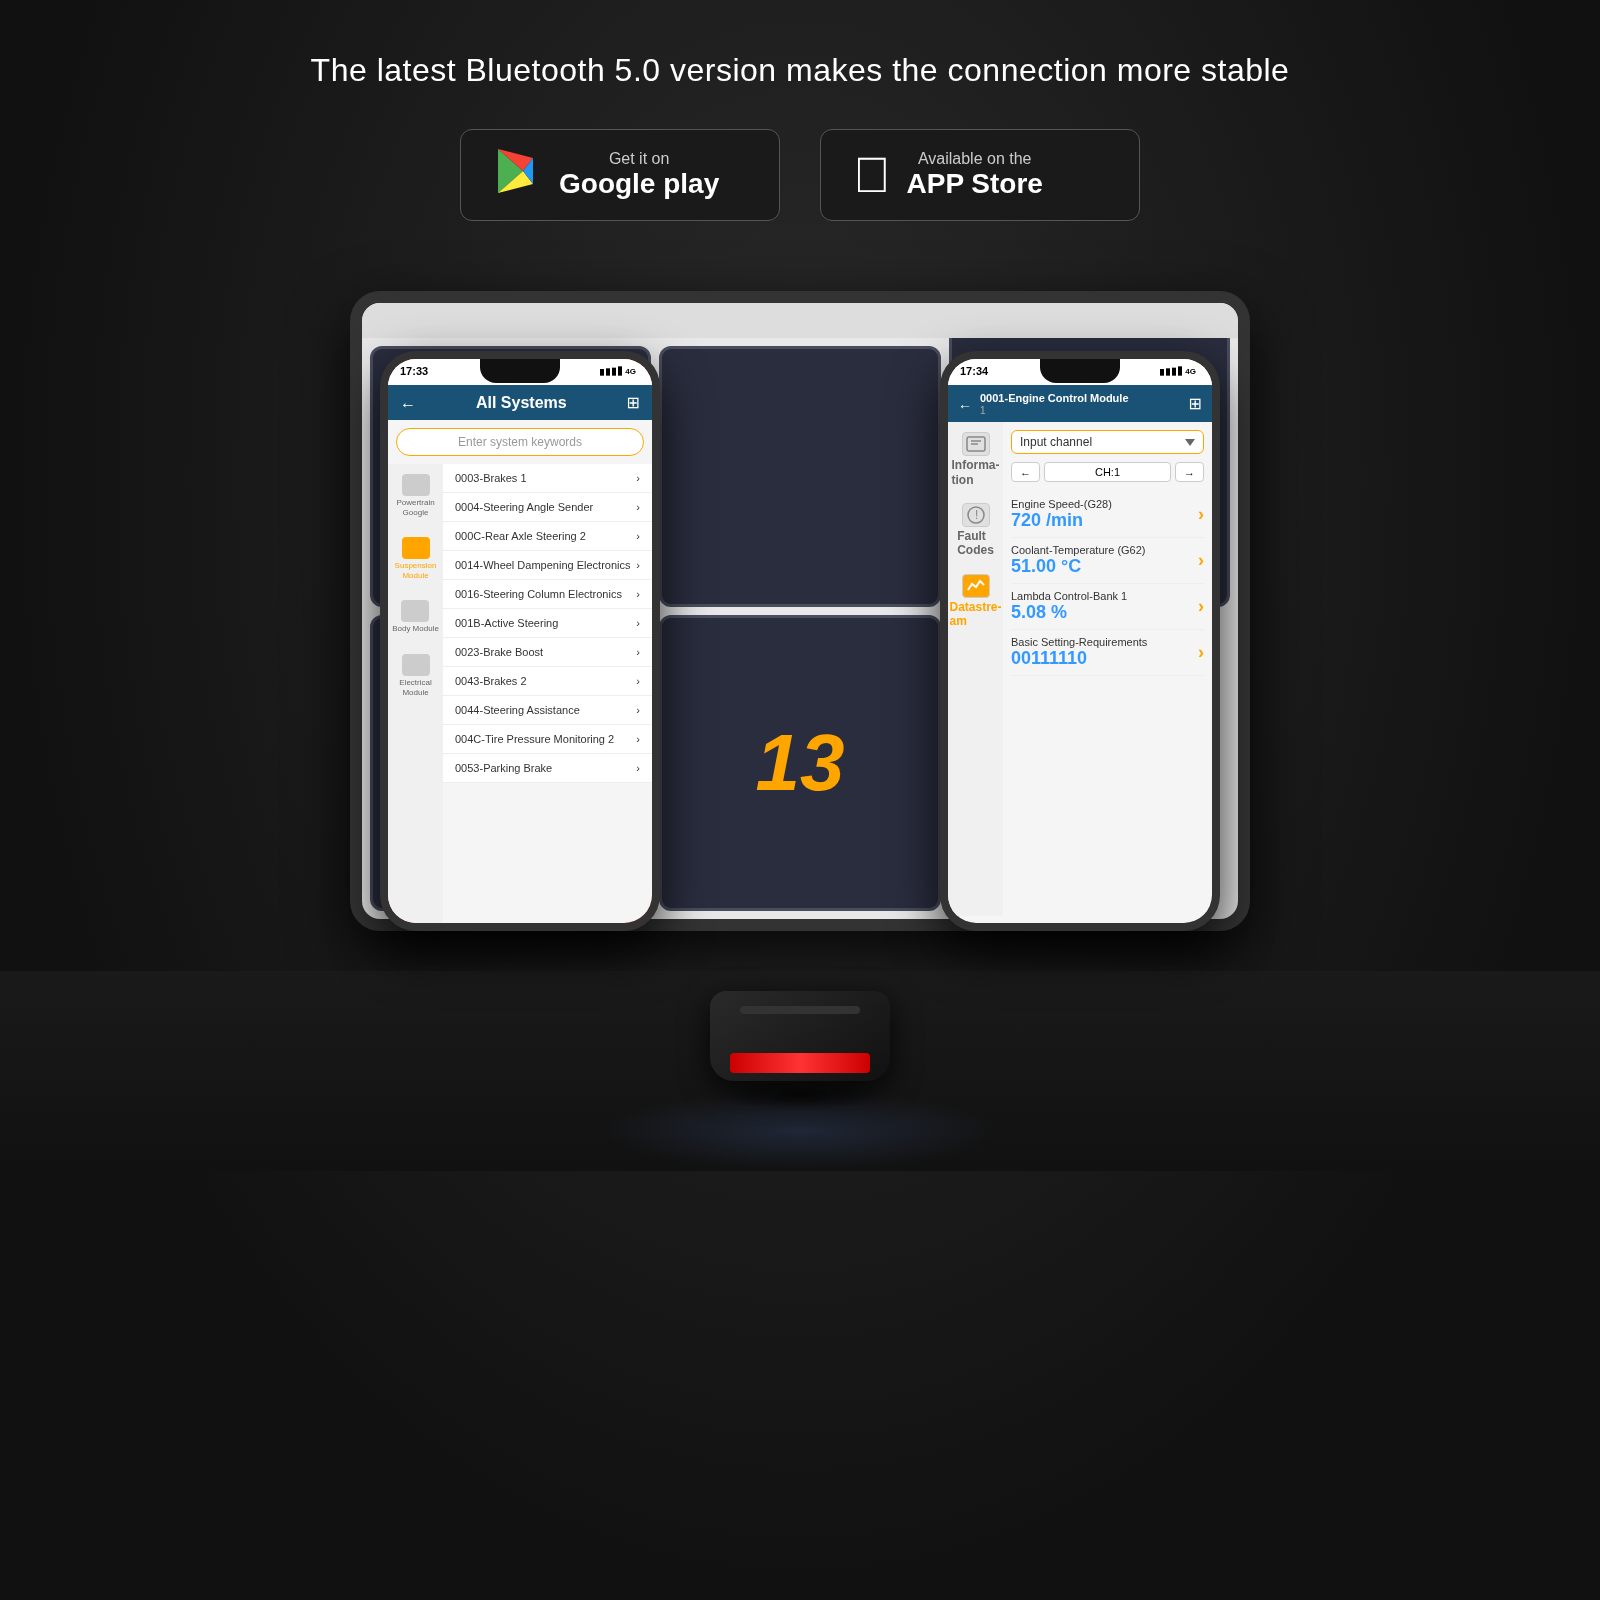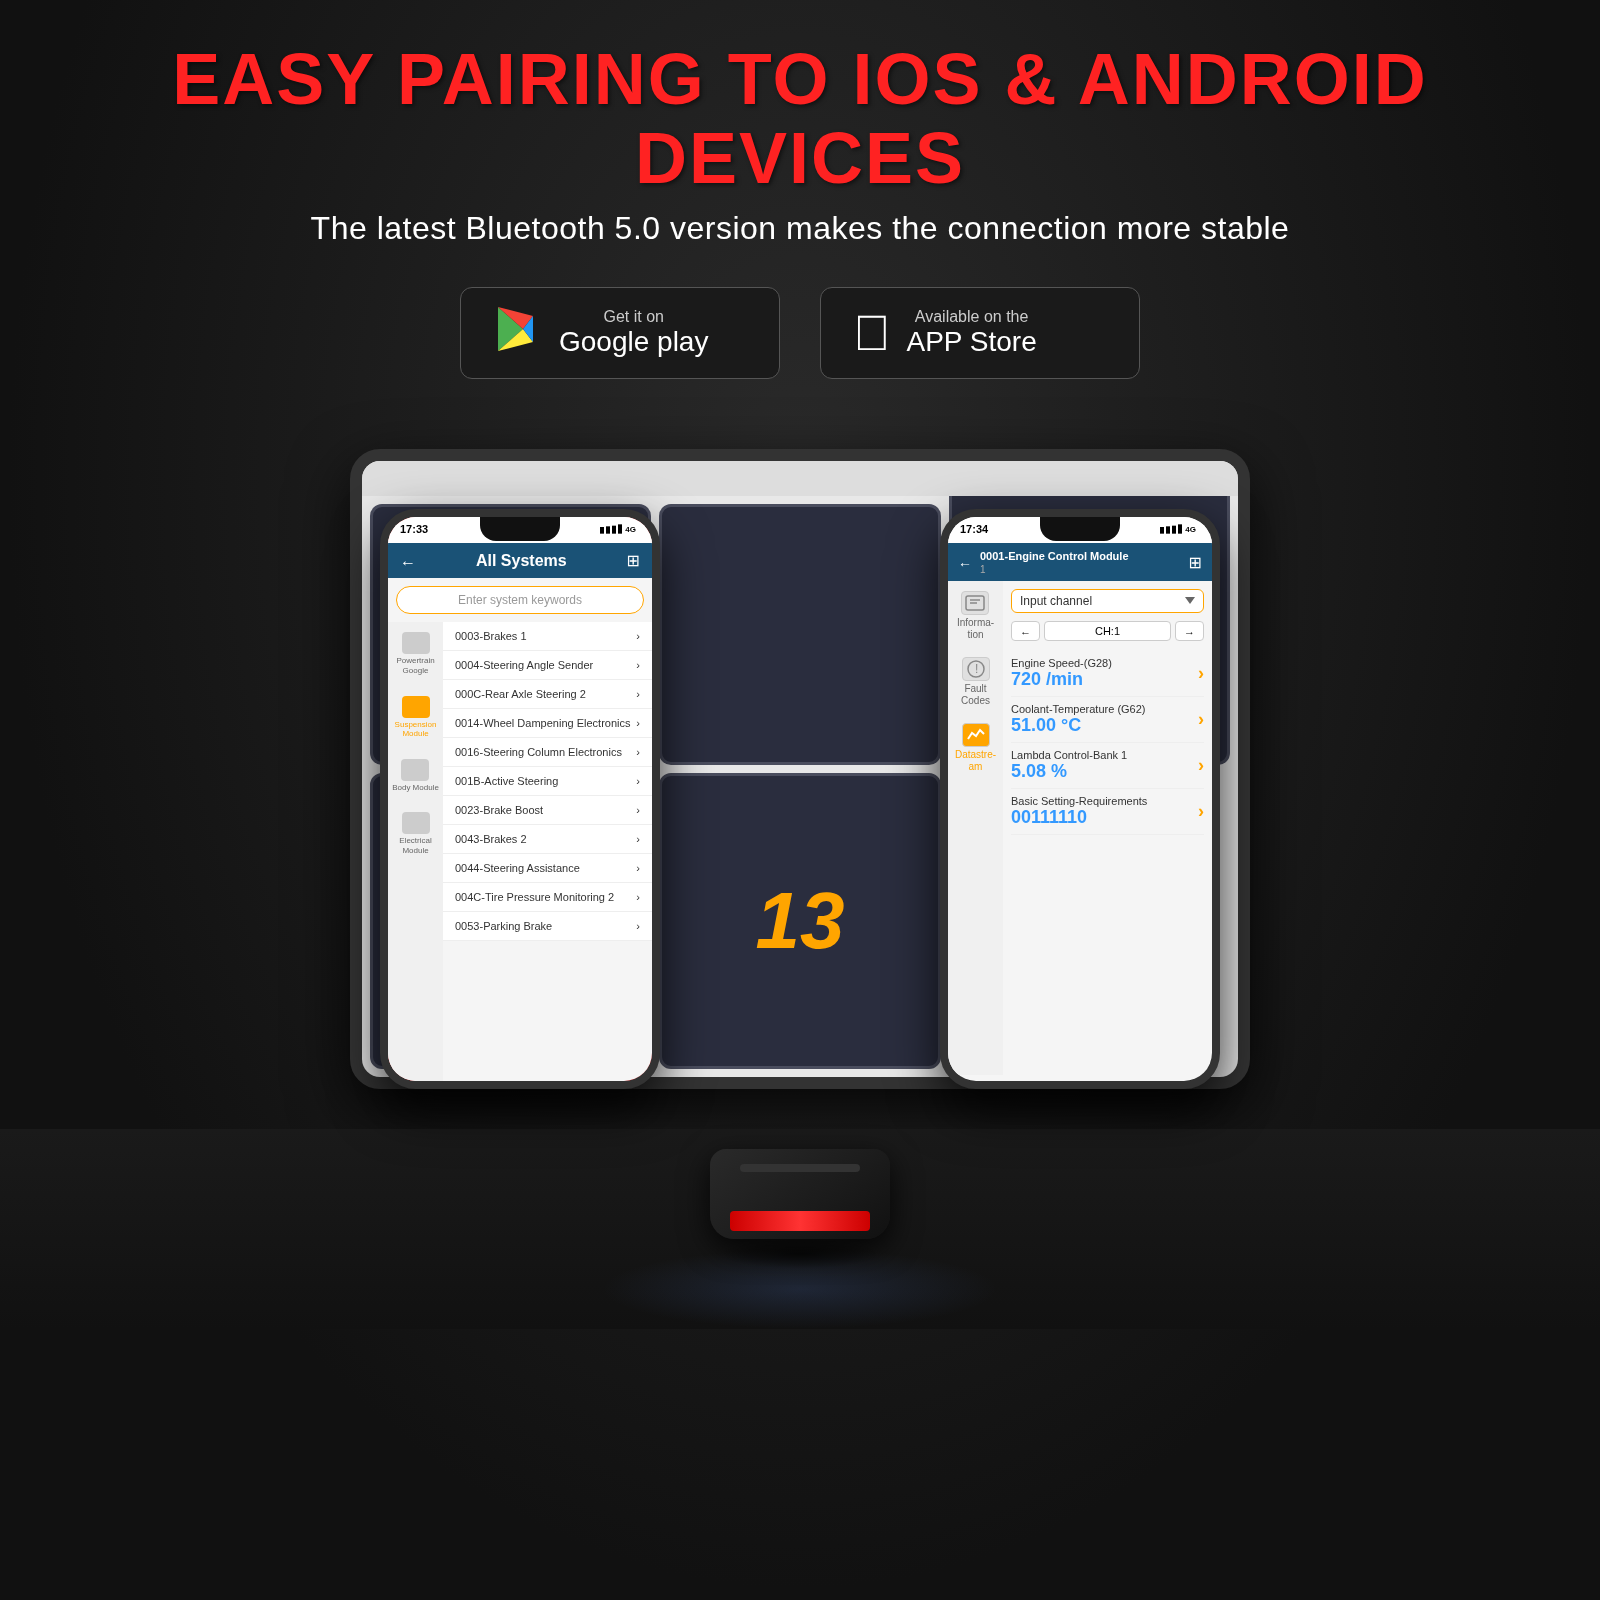--- a/index.html
+++ b/index.html
@@ -76,21 +76,21 @@
 
     .store-text-small {
       font-size: 16px;
       color: #ccc;
       display: block;
     }
 
     .store-text-large {
       font-size: 28px;
       color: #ffffff;
-      font-weight: 400;
+      font-weight: 700;
       display: block;
     }
 
     
     .google-play-icon {
       width: 50px;
       height: 50px;
     }
 
     .apple-icon {
@@ -407,24 +407,25 @@
 
     .r-icon-shape {
       width: 28px;
       height: 24px;
       background: #e0e0e0;
       border-radius: 4px;
       border: 1px solid #ccc;
     }
 
     .r-icon-label {
-      font-size: 10px;
+      font-size: 12px;
       color: #666;
-      text-align: center;
+      text-align: left;
       line-height: 1.2;
+      font-weight: bold;
     }
 
     .r-icon-label.active {
       color: #FFA500;
     }
 
     
     .obd-device {
       position: absolute;
       bottom: 60px;
@@ -514,21 +515,20 @@
       border-right: 5px solid transparent;
       border-top: 7px solid #666;
     }
   </style>
 </head>
 <body>
 
 <div class="bg"></div>
 
 <div class="header">
-  <div class="main-title">EASY PAIRING TO IOS &amp; ANDROID DEVICES</div>
   <div class="subtitle">The latest Bluetooth 5.0 version makes the connection more stable</div>
 
   <div class="store-buttons">
     <div class="store-btn">
       <div class="store-icon">
         <svg class="google-play-icon" viewBox="0 0 50 50" xmlns="http://www.w3.org/2000/svg">
           <polygon points="5,3 5,47 30,25" fill="#4CAF50"></polygon>
           <polygon points="30,25 5,47 40,38" fill="#FFEB3B"></polygon>
           <polygon points="30,25 40,12 5,3" fill="#F44336"></polygon>
           <polygon points="30,25 40,12 40,38" fill="#2196F3"></polygon>

